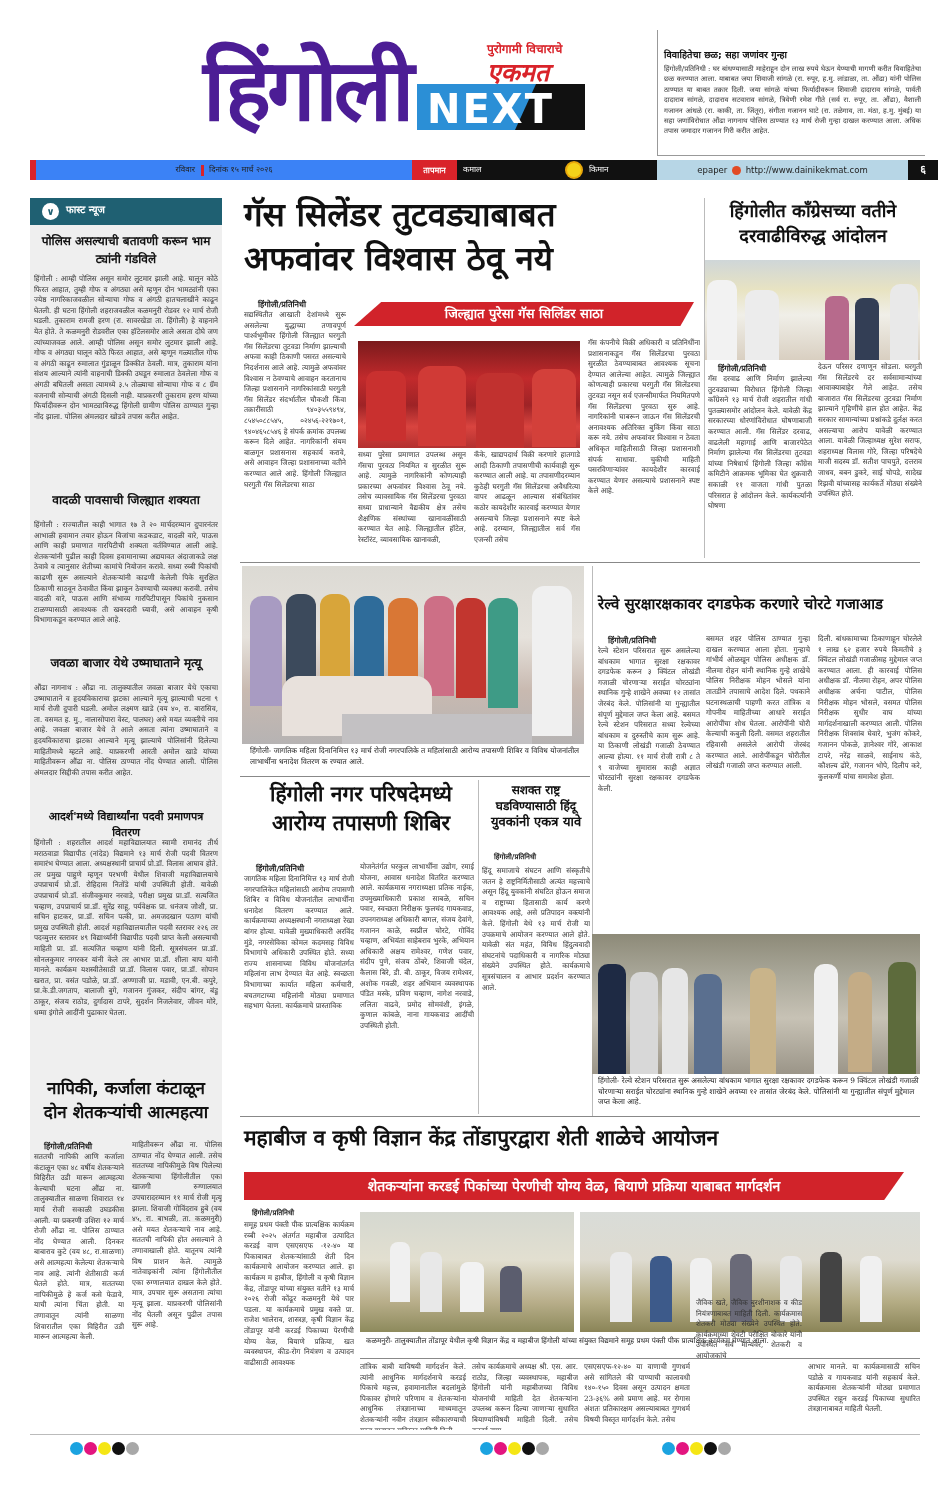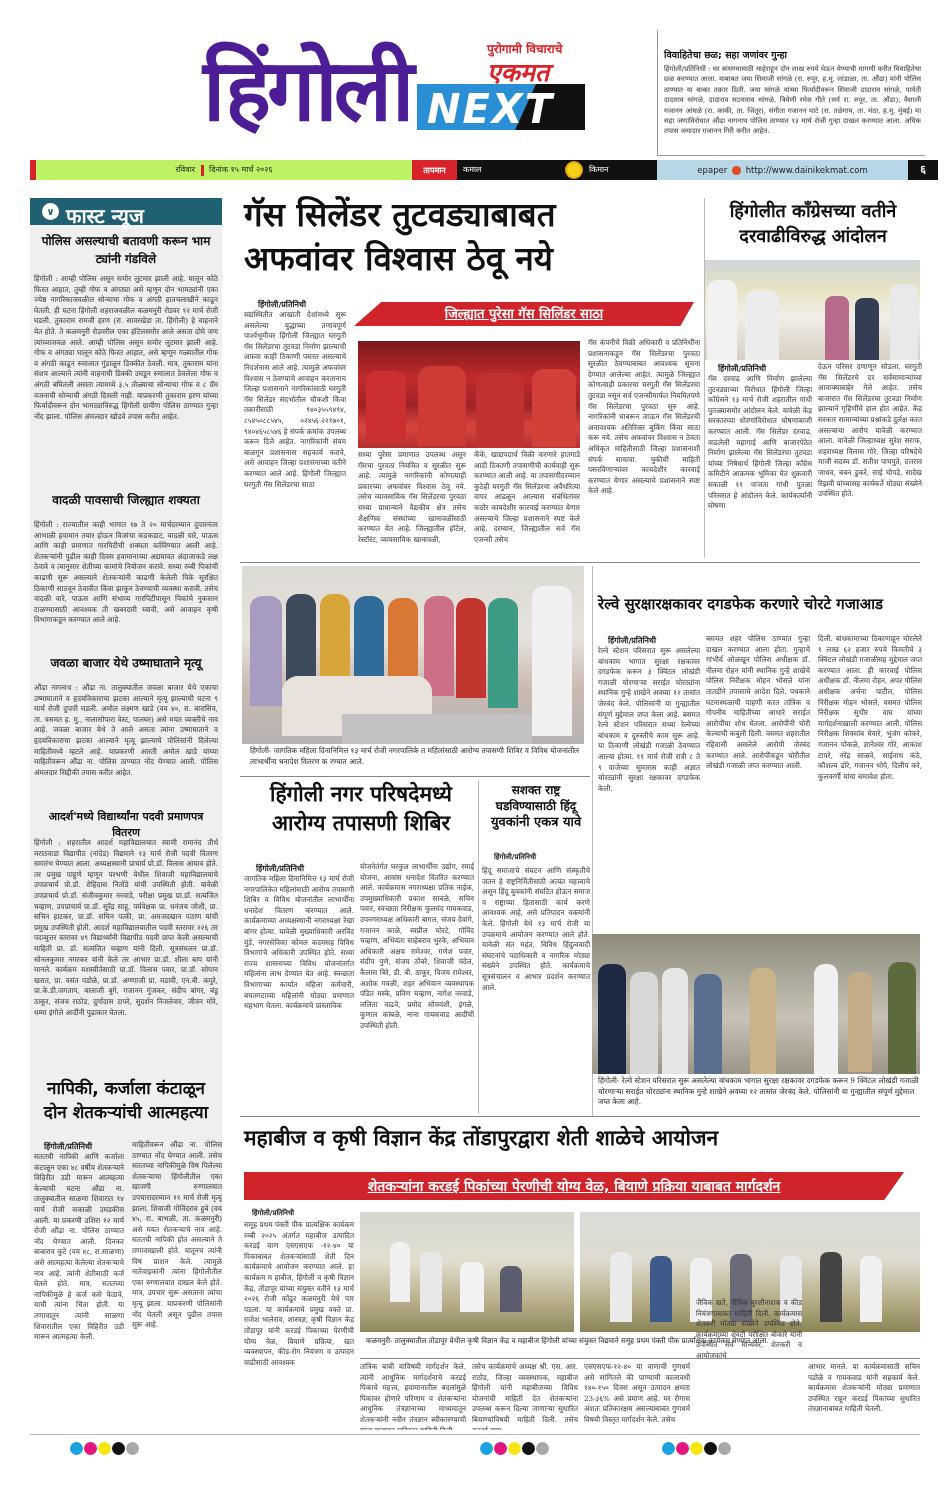--- a/index.html
+++ b/index.html
@@ -7,47 +7,47 @@
   body { font-family: "DejaVu Serif", serif; color: #222; position: relative; }
   .abs { position: absolute; }
   .txt { font-size: 7.2px; line-height: 10.6px; text-align: justify; color: #333; overflow: hidden; }
   .dateline { font-size: 8px; font-weight: bold; color: #222; }
   .hb { font-family: "DejaVu Sans", sans-serif; font-weight: bold; color: #111; }
 
   
   .mast-title { left: 203px; top: 30px; font-family: "DejaVu Sans", sans-serif; font-weight: 900; font-size: 86px; line-height: 120px; letter-spacing: -4px; color: #4c1d95; }
   .tag1 { left: 487px; top: 40px; color: #d9232a; font-size: 12px; font-weight: bold; }
   .tag2 { left: 487px; top: 54px; color: #d9232a; font-size: 25px; font-weight: bold; font-style: italic; }
-  .next { left: 417px; top: 84px; width: 168px; height: 46px; background: #2b8fd6; overflow: hidden; font-style: italic; }
+  .next { left: 417px; top: 84px; width: 168px; height: 46px; background: #2b8fd6; overflow: hidden; }
   .next .blk { position: absolute; right: 0; top: 0; width: 70px; height: 46px; background: #111; clip-path: polygon(30% 0, 100% 0, 100% 100%, 0 100%); }
   .next span { position: absolute; left: 10px; top: 2px; font-family: "DejaVu Sans", sans-serif; font-weight: 900; font-size: 40px; color: #fff; letter-spacing: 2px; }
 
   .topbox { left: 657px; top: 30px; width: 268px; height: 126px; border: 1px solid #999; border-right: none; border-top: none; padding: 18px 4px 4px 6px; }
   .topbox h3 { font-family: "DejaVu Sans", sans-serif; font-size: 9.5px; color: #111; margin-bottom: 3px; }
 
   .bar { left: 30px; top: 160px; width: 883px; height: 20px; }
   .bar .red1 { position: absolute; left: 0; top: 0; width: 6px; height: 20px; background: #d9232a; }
-  .bar .blue { position: absolute; left: 6px; top: 0; width: 376px; height: 20px; background: #bef264; font-size: 8px; line-height: 20px; text-align: center; color: #222; }
+  .bar .blue { position: absolute; left: 6px; top: 0; width: 376px; height: 20px; background: #3b82f6; font-size: 8px; line-height: 20px; text-align: center; color: #222; }
   .bar .temp { position: absolute; left: 382px; top: 0; width: 45px; height: 20px; background: #d9232a; color: #fff; font-size: 8px; font-weight: bold; line-height: 20px; text-align: center; }
   .bar .blackseg { position: absolute; left: 427px; top: 0; width: 200px; height: 20px; background: #111; color: #fff; font-size: 8px; line-height: 20px; }
   .bar .epaper { position: absolute; left: 627px; top: 0; width: 251px; height: 20px; background: #b7d6e6; font-family: "DejaVu Sans", sans-serif; font-size: 8.5px; line-height: 20px; text-align: center; color: #222; }
   .bar .pg { position: absolute; left: 878px; top: 0; width: 30px; height: 20px; background: #111; color: #fff; font-weight: bold; font-size: 11px; line-height: 20px; text-align: center; }
 
   
   .fast { left: 30px; top: 198px; width: 192px; height: 1024px; background: #efefef; }
   .fast-head { left: 30px; top: 198px; width: 192px; height: 27px; background: #1f6072; color: #fff; }
   .fast-head .ico { position: absolute; left: 12px; top: 5px; width: 17px; height: 17px; border-radius: 50%; background: #fff; color: #1f6072; font-size: 10px; line-height: 17px; text-align: center; font-weight: bold; }
-  .fast-head .lbl { position: absolute; left: 36px; top: 4px; font-size: 20px; font-weight: bold; font-family: "DejaVu Sans", sans-serif; }
+  .fast-head .lbl { position: absolute; left: 36px; top: 4px; font-size: 10px; font-weight: bold; font-family: "DejaVu Sans", sans-serif; }
   .fh { font-family: "DejaVu Sans", sans-serif; font-weight: bold; text-align: center; color: #111; }
 
   .vline { background: #bbb; width: 1px; }
   .hline { background: #888; height: 1px; }
 
   .photo { overflow: hidden; }
-  .ribbon { background: #d1232a; color: #fff; font-family: "DejaVu Sans", sans-serif; font-weight: bold; text-align: center; clip-path: polygon(8% 0, 100% 0, 96% 100%, 0 100%); text-decoration: underline; }
+  .ribbon { background: #d1232a; color: #fff; font-family: "DejaVu Sans", sans-serif; font-weight: bold; text-align: center; clip-path: polygon(8% 0, 100% 0, 96% 100%, 0 100%); }
   .caption { font-size: 7.4px; line-height: 10.5px; color: #222; }
 
   .reg { width: 13px; height: 13px; border-radius: 50%; display: inline-block; margin-right: 1px; }
 </style>
 </head>
 <body>
 
 <div class="abs mast-title">हिंगोली</div>
 <div class="abs tag1">पुरोगामी विचाराचे</div>
 <div class="abs tag2">एकमत</div>

